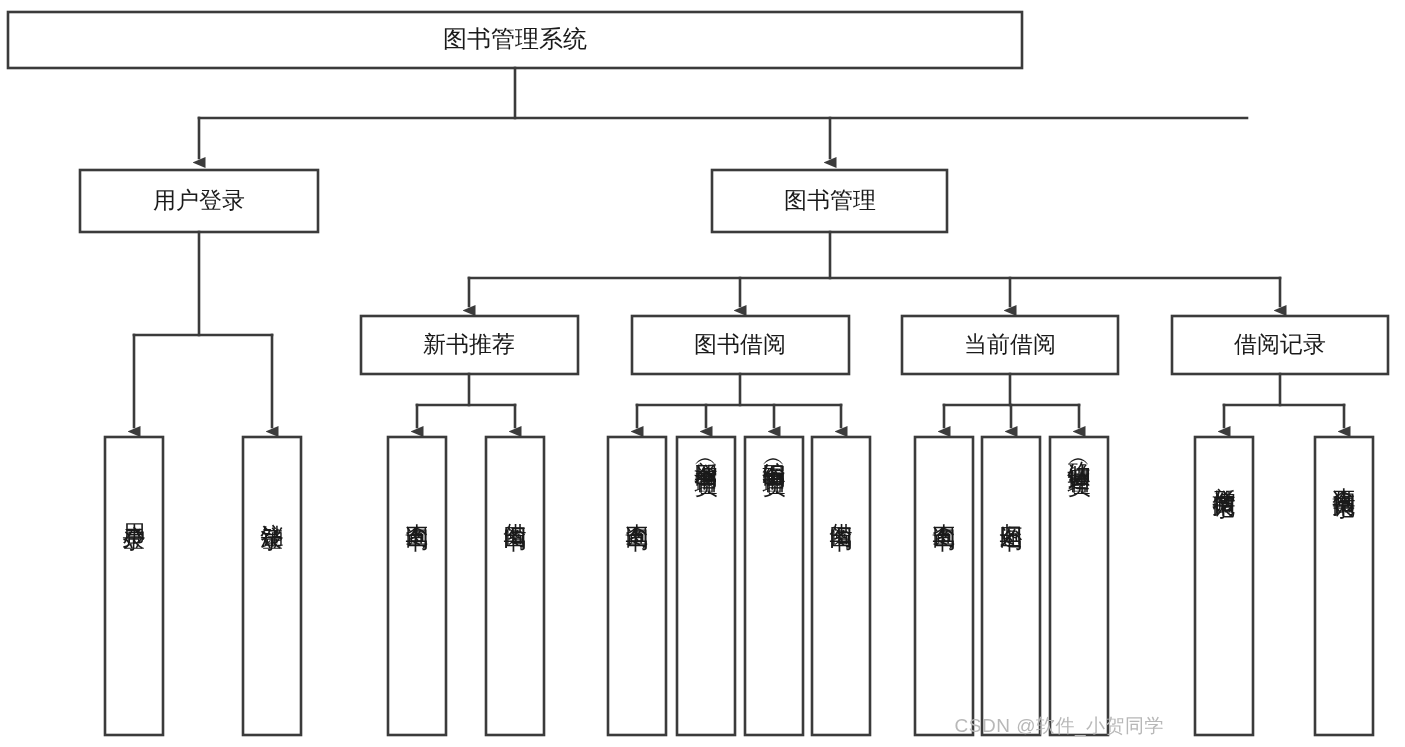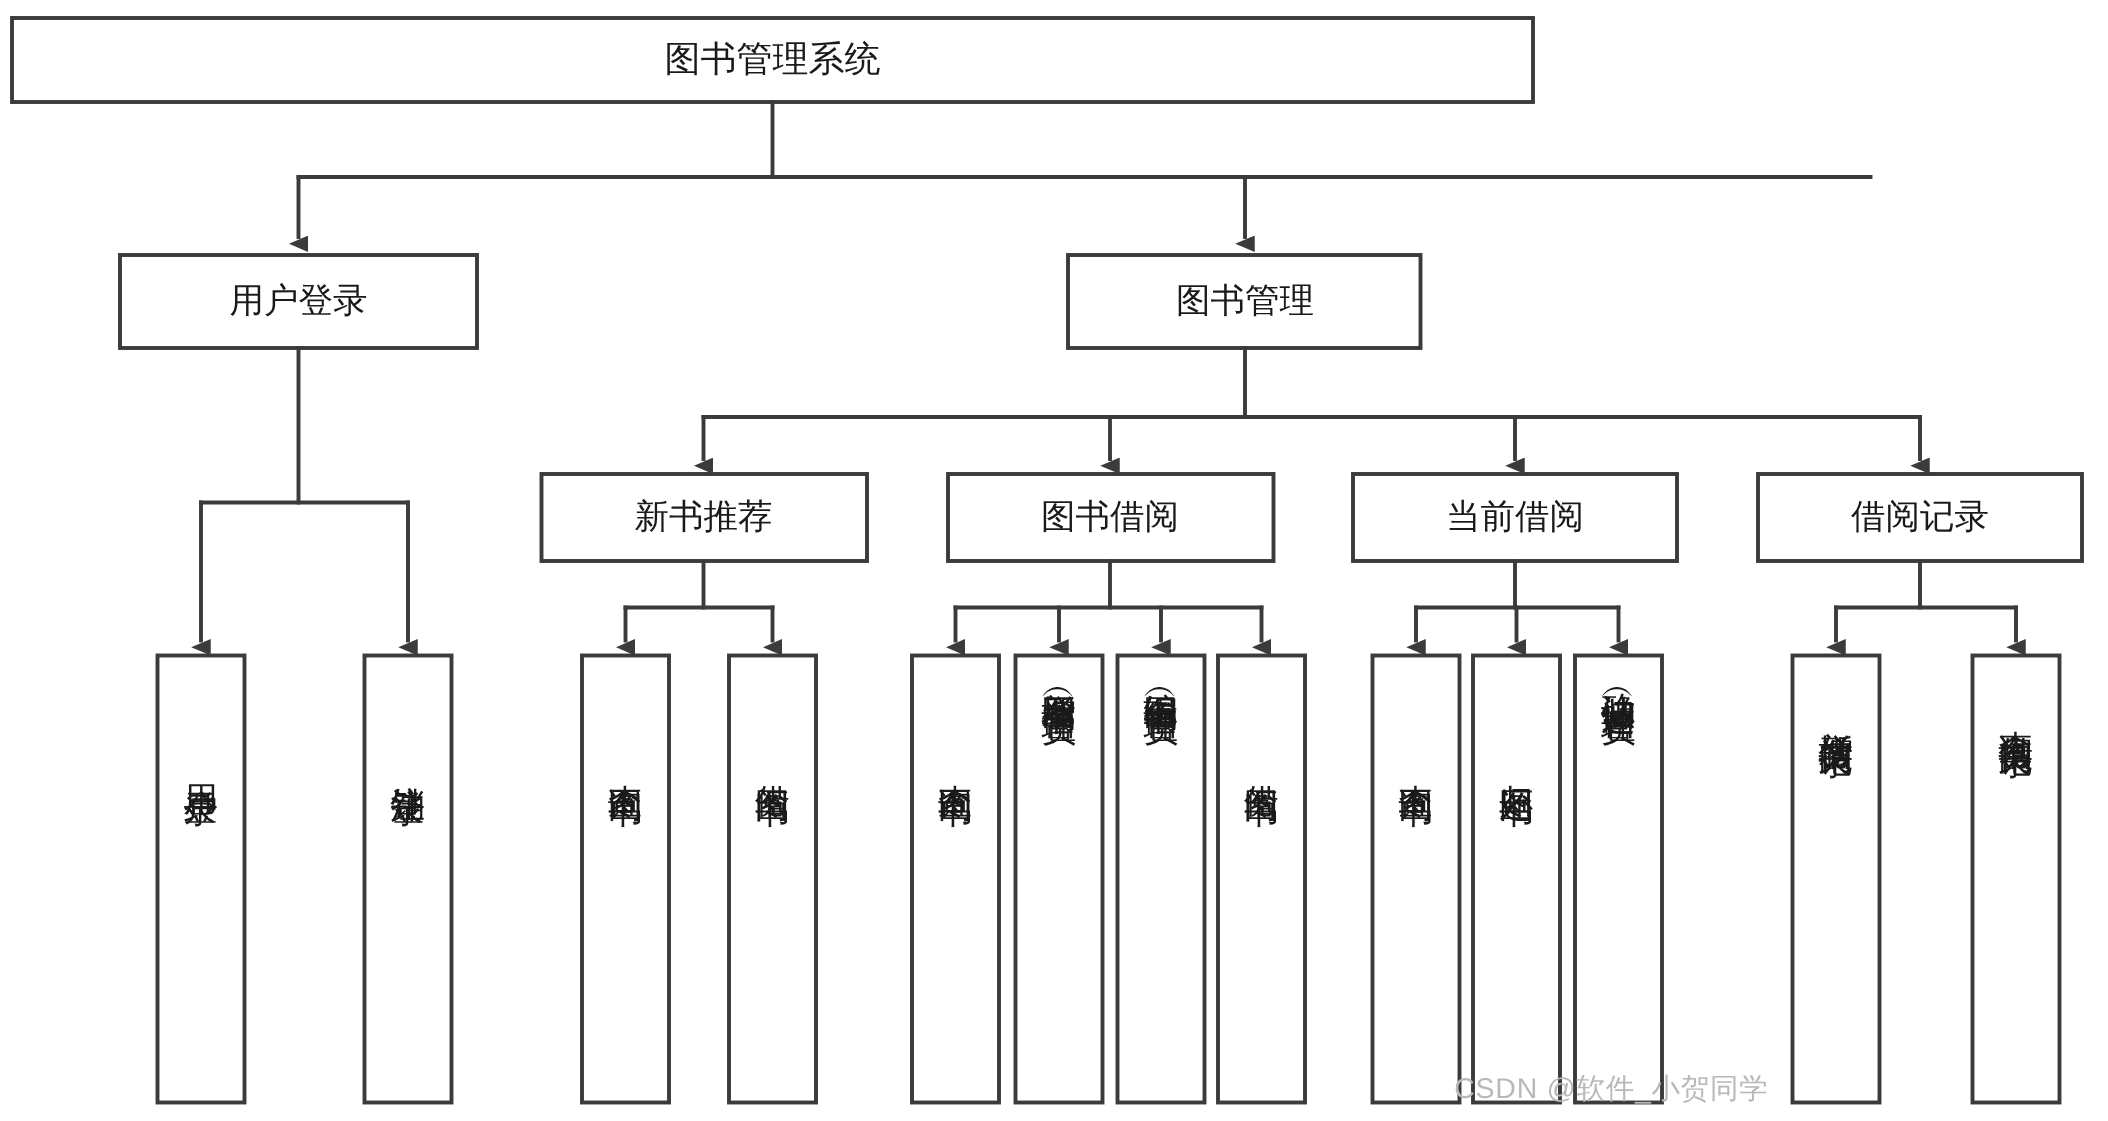--- a/index.html
+++ b/index.html
@@ -65,21 +65,21 @@
     text-orientation: upright;
     font-family: "Liberation Sans", "DejaVu Sans", sans-serif;
     font-size: 23px;
     line-height: 1.08;
     color: #1a1a1a;
     letter-spacing: 2px;
     white-space: nowrap;
   }
   .watermark {
     position: absolute;
-    right: 8px;
+    right: 23px;
     bottom: 8px;
     font-family: "Liberation Sans", "DejaVu Sans", sans-serif;
     font-size: 19px;
     color: #b8b8b8;
     letter-spacing: 0.5px;
     white-space: nowrap;
   }
 </style>
 </head>
 <body>

